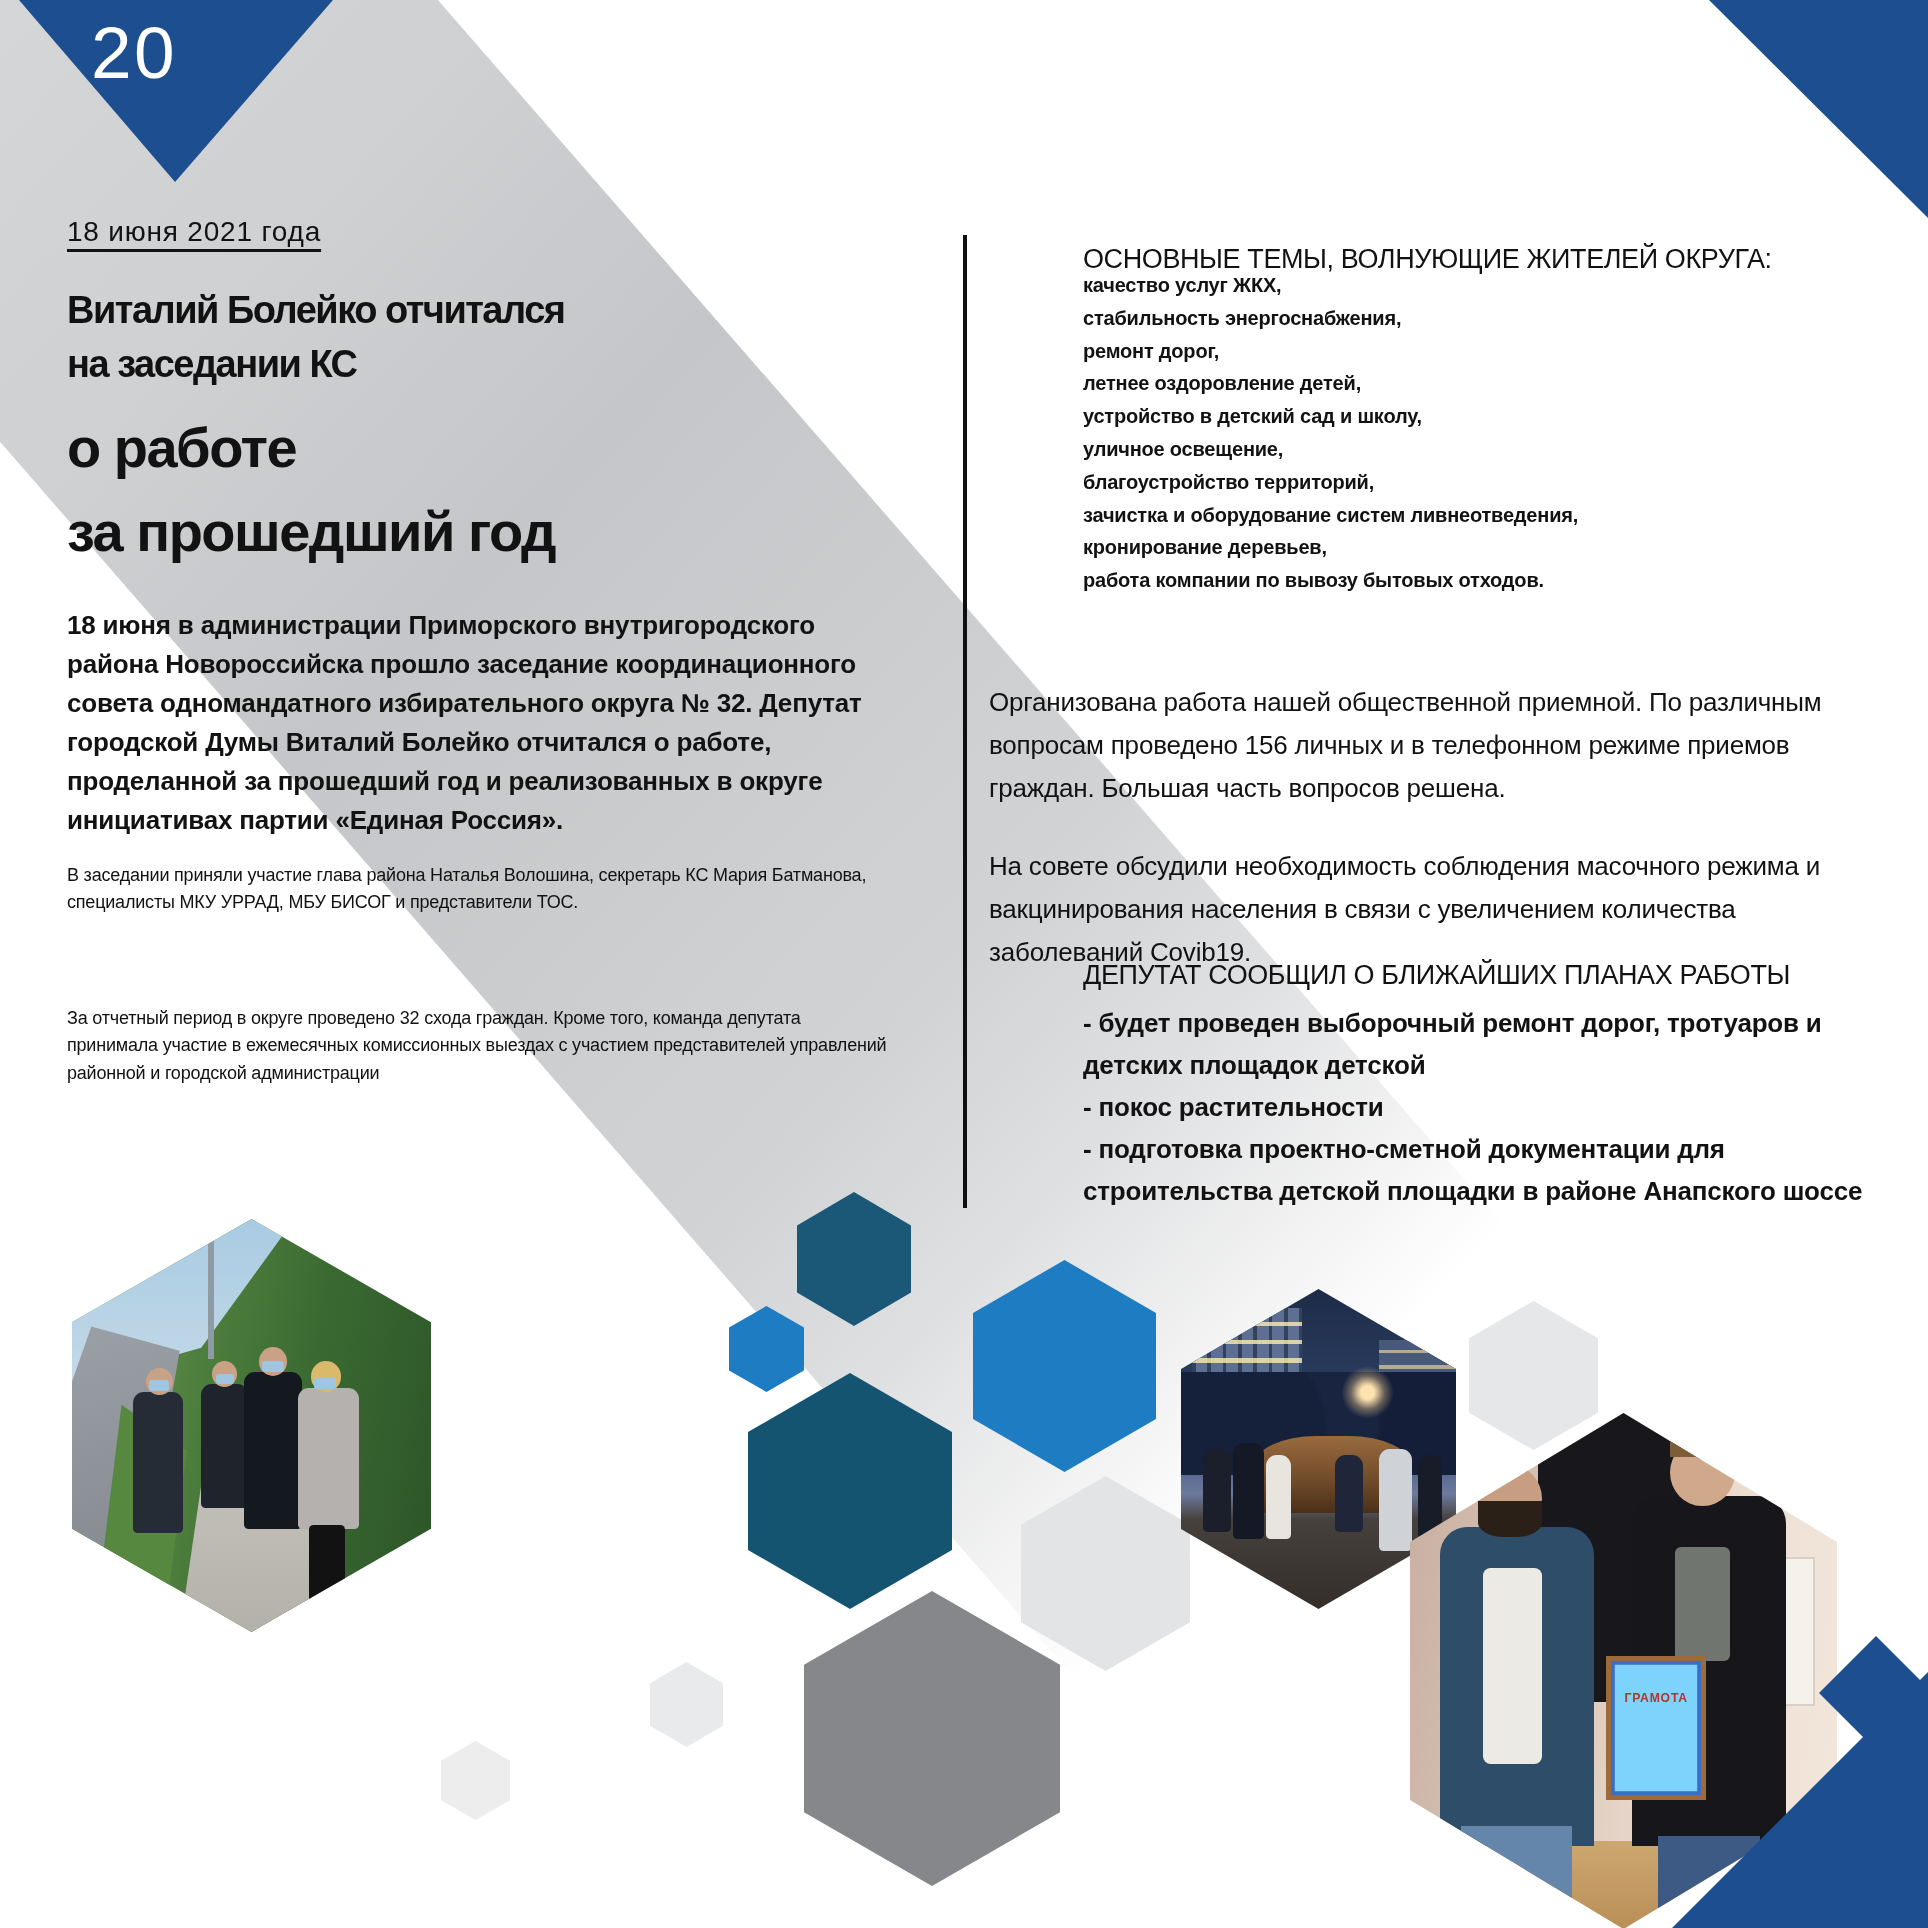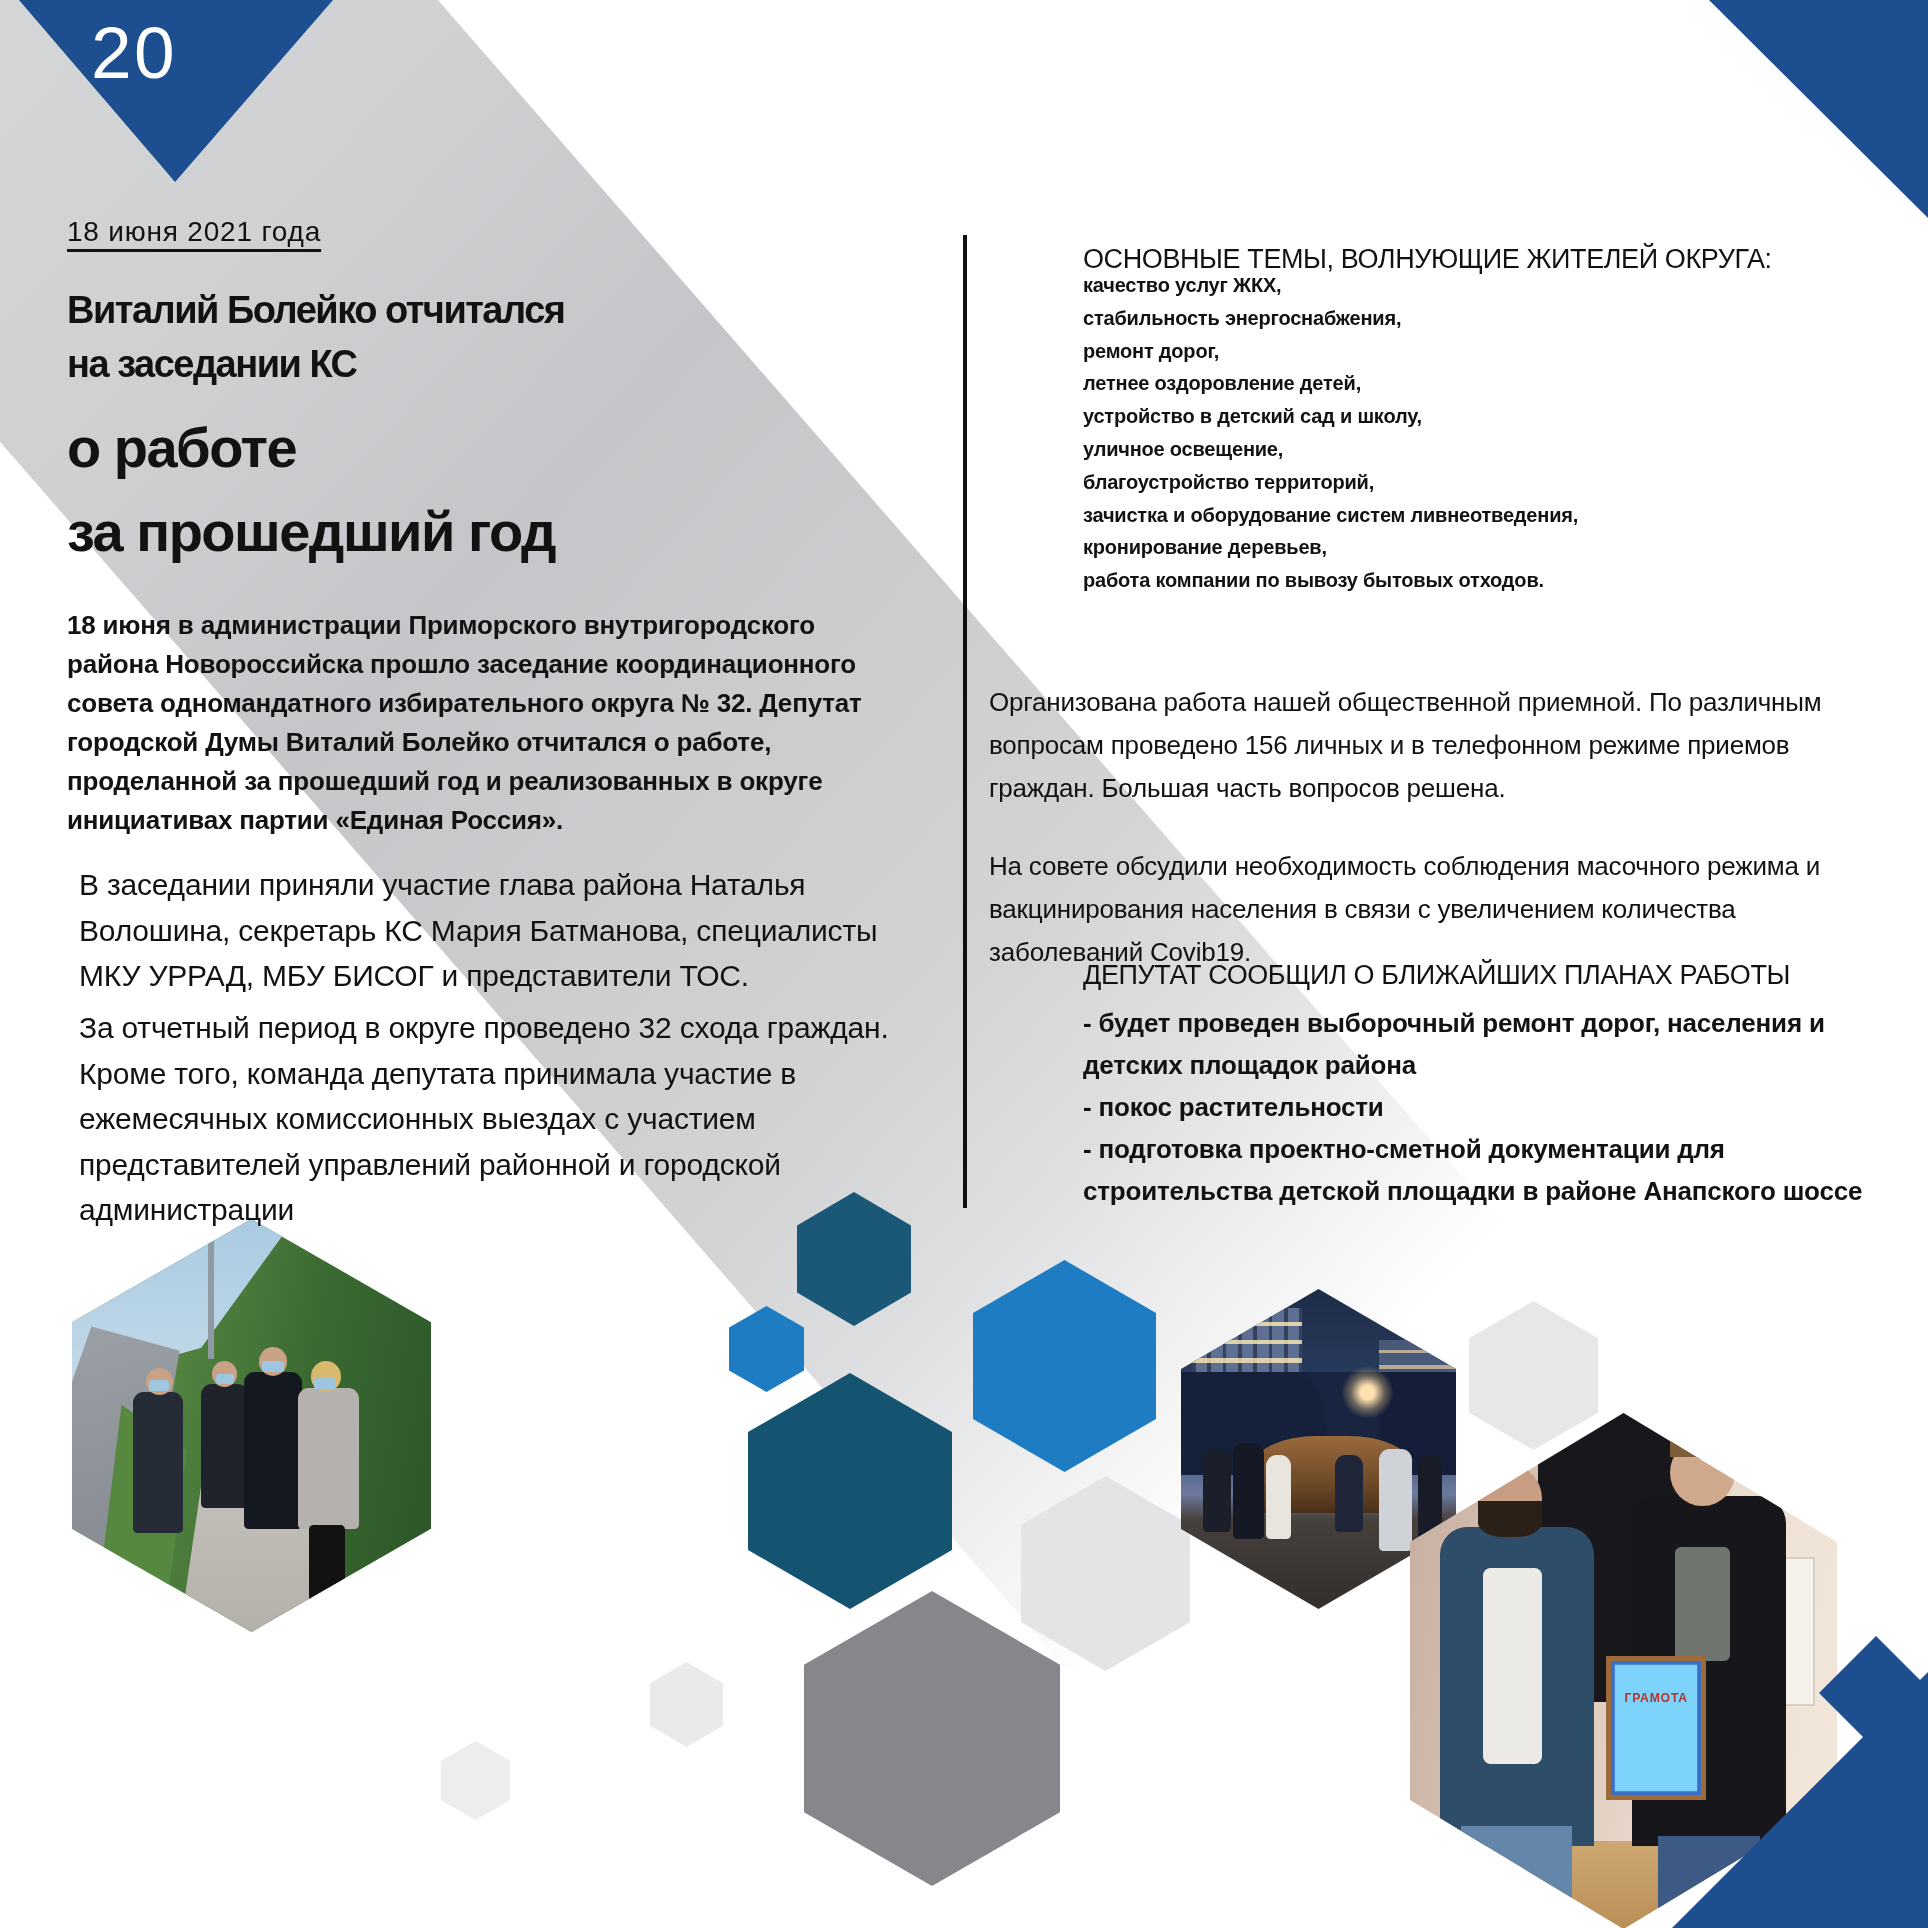--- a/index.html
+++ b/index.html
@@ -36,21 +36,21 @@
   
   .left-col{position:absolute;left:67px;top:0;width:828px;}
   .date{position:absolute;left:0;top:216px;font-size:28px;letter-spacing:0.8px;
     text-decoration:underline;text-decoration-thickness:3.1px;text-underline-offset:7.6px;}
   .title-sm{position:absolute;left:0;top:284px;font-size:38px;font-weight:700;
     line-height:1.42;letter-spacing:-1.5px;}
   .title-lg{position:absolute;left:0;top:406px;font-size:56px;font-weight:700;
     line-height:1.5;letter-spacing:-1.5px;}
   .lead{position:absolute;left:0;top:606px;width:828px;font-size:26px;font-weight:700;
     line-height:1.5;letter-spacing:-0.2px;}
-  .para{font-size:30px;line-height:1.52;letter-spacing:-0.2px;margin-left:12px;}
+  .para{font-size:18px;line-height:1.52;letter-spacing:-0.2px;}
   .p2{position:absolute;left:0;top:862px;width:828px;}
   .p3{position:absolute;left:0;top:1005px;width:828px;}
   
   .right-col{position:absolute;left:989px;top:0;width:889px;}
   .topics-header{position:absolute;left:94px;top:226px;font-size:27px;letter-spacing:-0.4px;margin-top:18px;}
   .topics-list{position:absolute;left:94px;top:269px;width:795px;}
   .topic-item{font-size:20px;font-weight:700;line-height:1.64;letter-spacing:-0.2px;}
   .r-para{position:absolute;font-size:26px;line-height:1.66;letter-spacing:-0.2px;width:889px;}
   .rp1{left:0;top:681px;}
   .rp2{left:0;top:845px;}
@@ -225,18 +225,18 @@
     <div class="topic-item">уличное освещение,</div>
     <div class="topic-item">благоустройство территорий,</div>
     <div class="topic-item">зачистка и оборудование систем ливнеотведения,</div>
     <div class="topic-item">кронирование деревьев,</div>
     <div class="topic-item">работа компании по вывозу бытовых отходов.</div>
   </div>
   <div class="r-para rp1">Организована работа нашей общественной приемной. По различным вопросам проведено 156 личных и в телефонном режиме приемов граждан. Большая часть вопросов решена.</div>
   <div class="r-para rp2">На совете обсудили необходимость соблюдения масочного режима и вакцинирования населения в связи с увеличением количества заболеваний Covib19.</div>
   <div class="plans-header">ДЕПУТАТ СООБЩИЛ О БЛИЖАЙШИХ ПЛАНАХ РАБОТЫ</div>
   <div class="plans-list">
-    <div class="plan-item">- будет проведен выборочный ремонт дорог, населения и детских площадок района</div>
+    <div class="plan-item">- будет проведен выборочный ремонт дорог, тротуаров и детских площадок детской</div>
     <div class="plan-item">- покос растительности</div>
     <div class="plan-item">- подготовка проектно-сметной документации для строительства детской площадки в районе Анапского шоссе</div>
   </div>
 </div>
 
 
 </body></html>

